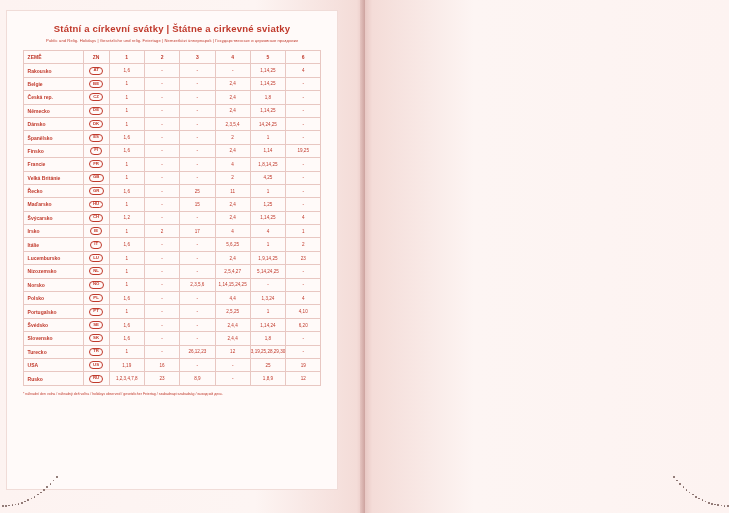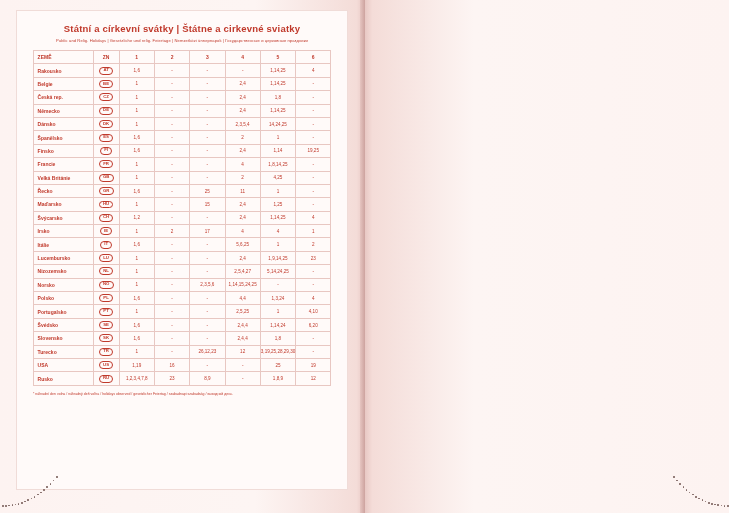--- a/index.html
+++ b/index.html
@@ -3,21 +3,21 @@
 <meta charset="utf-8">
 <style>
   html,body{margin:0;padding:0;background:#ffffff;}
   body{width:729px;height:513px;font-family:"Liberation Sans",sans-serif;overflow:hidden;}
   .spread{position:relative;width:729px;height:513px;background:#fdf6f4;}
   .page{position:absolute;top:0;height:513px;width:364px;background:#fdf4f2;}
   .page.left{left:0;background:linear-gradient(to right,#fdf3f1 0%,#fdf5f3 70%,#f4dcd8 98%,#e8c8c4 100%);}
   .page.right{left:365px;background:linear-gradient(to left,#fdf3f1 0%,#fdf5f3 70%,#f4dcd8 98%,#e8c8c4 100%);}
   .gutter{position:absolute;left:360px;top:0;width:9px;height:513px;background:linear-gradient(to right,#e6c5c1,#cfa6a2,#e6c5c1);}
   .sheet{position:absolute;background:#fffaf9;border:1px solid #f0dcd8;}
-  .sheet.l{left:16px;top:10px;width:330px;height:478px;}
+  .sheet.l{left:6px;top:10px;width:330px;height:478px;}
   .title{text-align:center;color:#c0392b;font-weight:bold;font-size:9.5px;letter-spacing:.2px;margin-top:12px;}
   .subtitle{text-align:center;color:#c0392b;font-size:4.1px;margin-top:4px;margin-bottom:7px;letter-spacing:.1px;}
   table{border-collapse:collapse;margin:0 auto;width:298px;table-layout:fixed;}
   th,td{border:.5px solid #e8c7c2;color:#c0392b;font-size:4.6px;height:12.4px;padding:0;text-align:center;vertical-align:middle;}
   th{font-weight:bold;font-size:5px;}
   td.country{text-align:left;padding-left:4px;font-weight:bold;font-size:5px;}
   th.country{text-align:left;padding-left:4px;}
   .code{display:inline-block;border:.7px solid #c0392b;border-radius:6px;padding:.5px 3.2px;font-size:4.3px;font-weight:bold;line-height:1.15;}
   col.c-country{width:60px;}
   col.c-zn{width:26px;}

